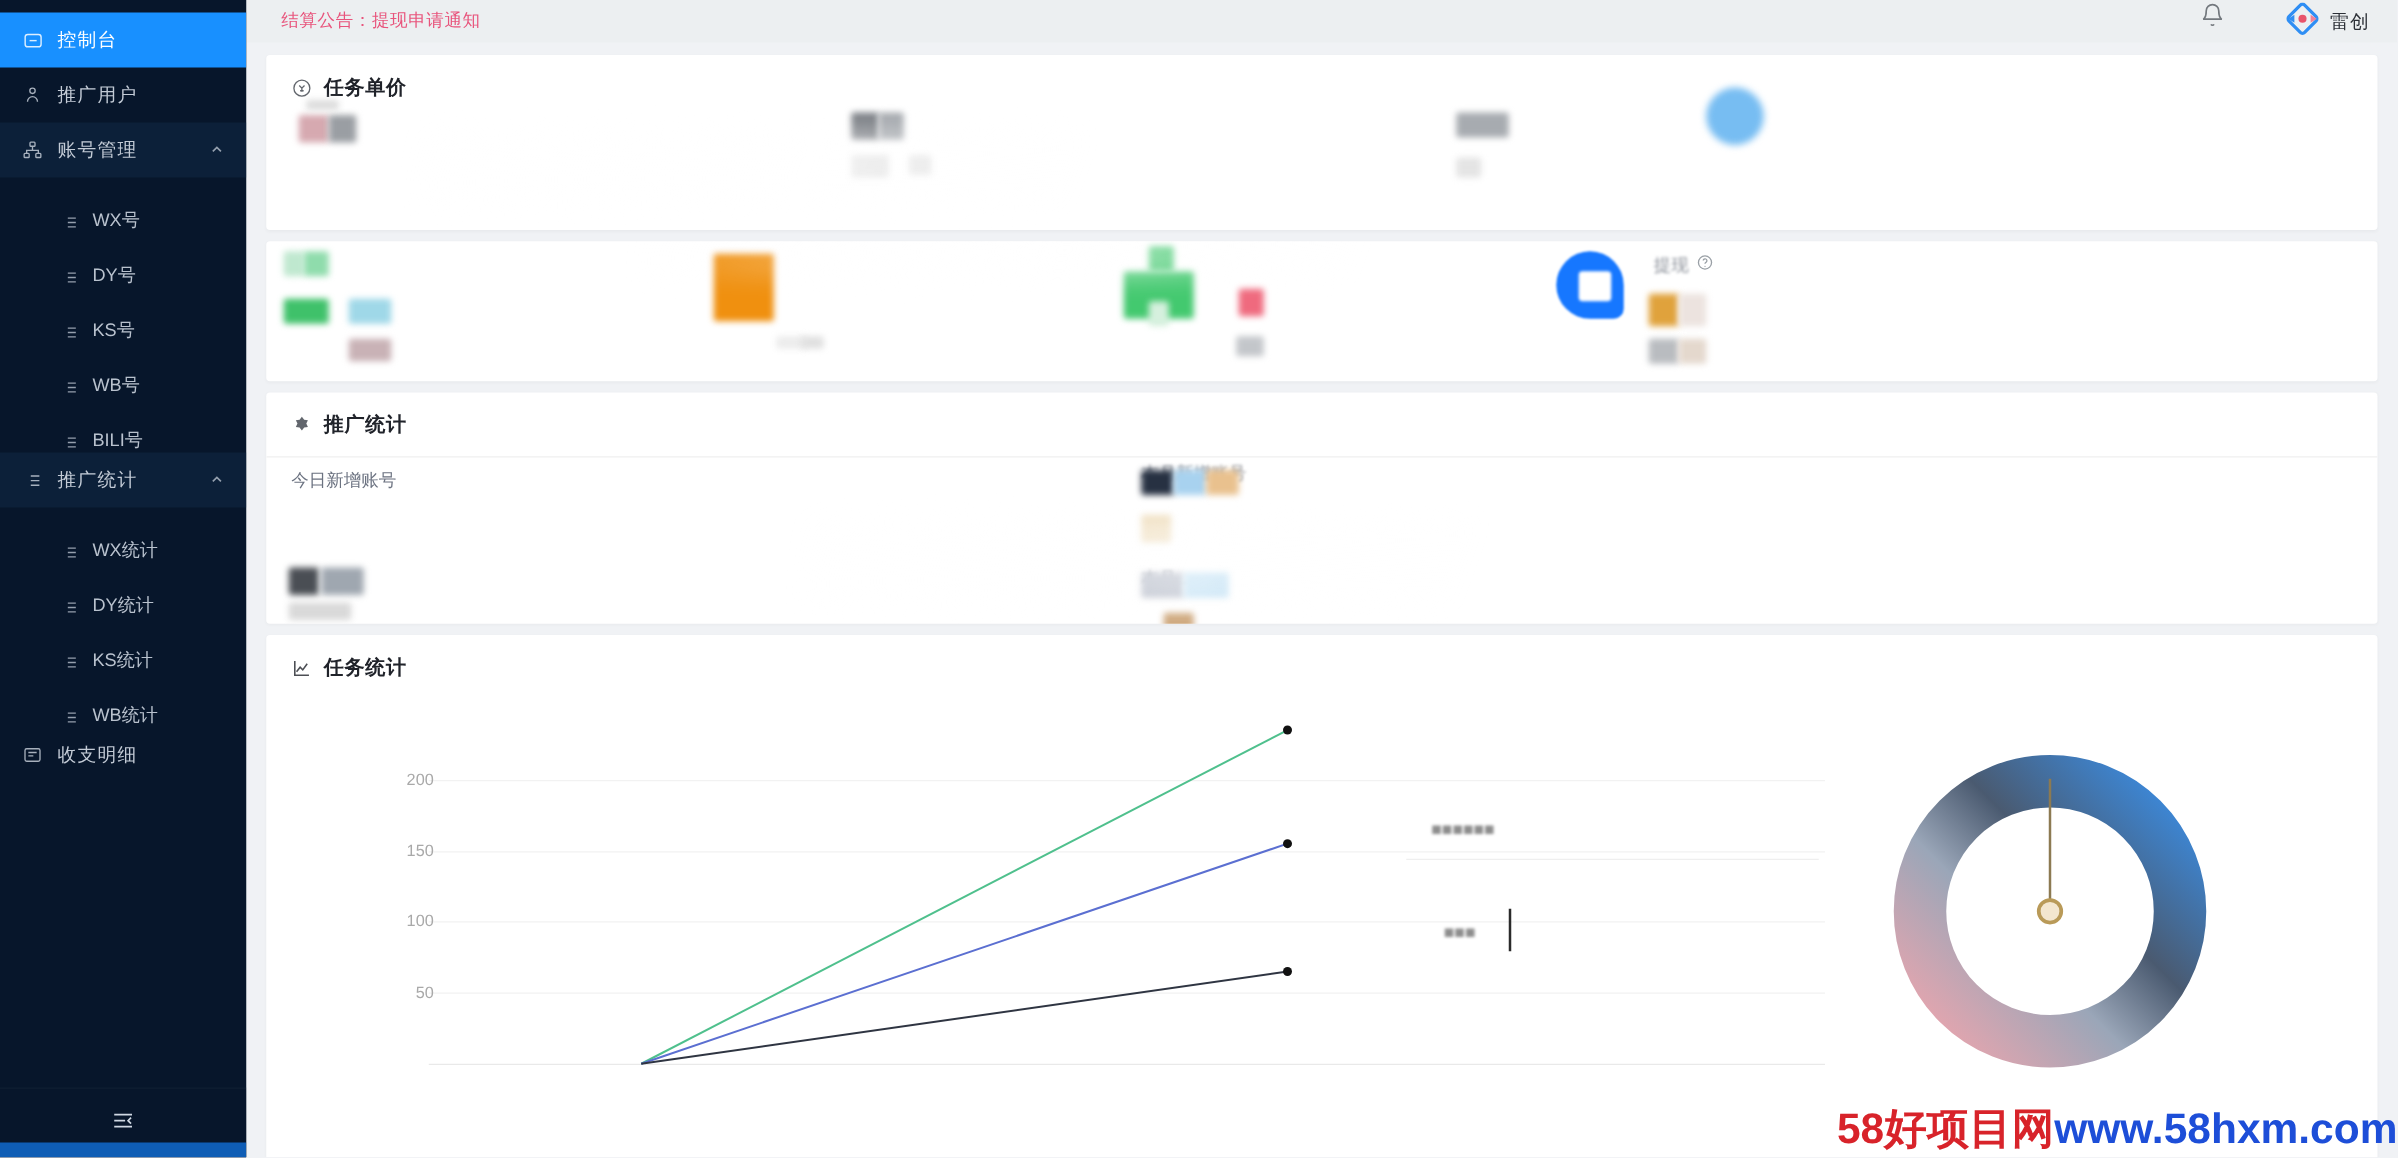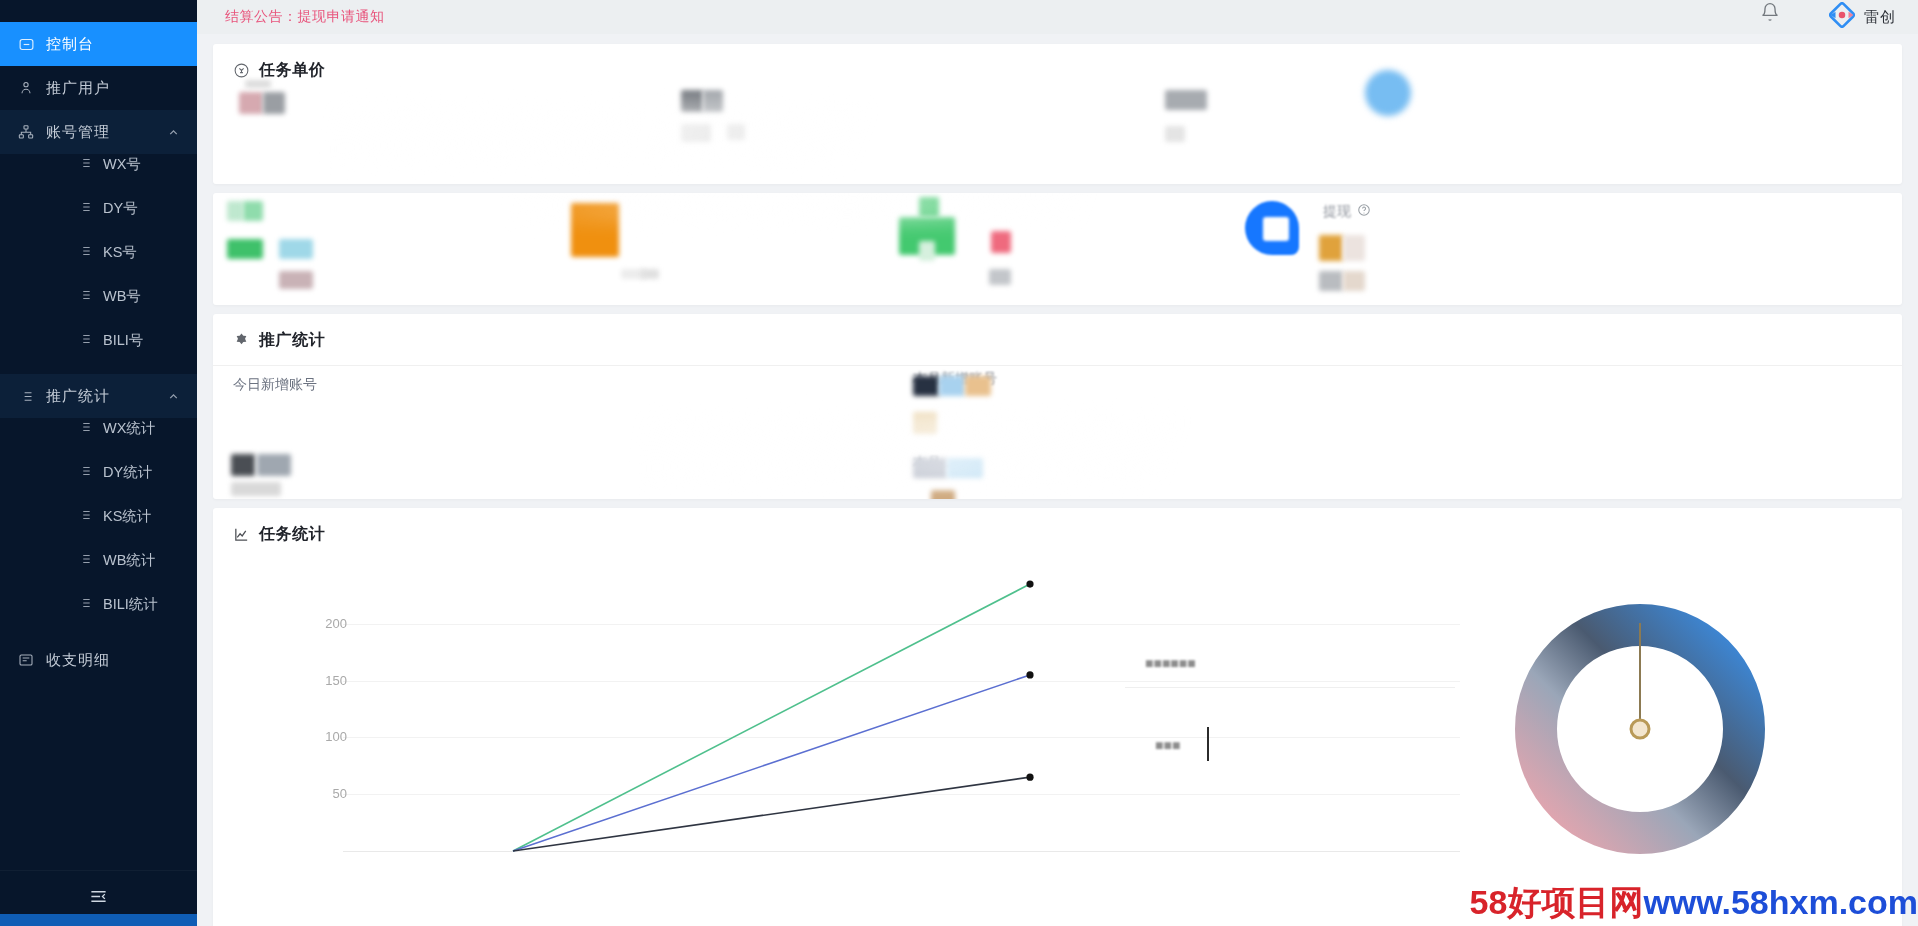--- a/index.html
+++ b/index.html
@@ -38,25 +38,24 @@
     width: 20px; height: 20px;
     margin-right: 10px;
     display: inline-flex; align-items: center; justify-content: center;
     opacity: .85; flex: 0 0 20px;
   }
   .sb-item .ico svg { display:block; }
   .sb-item .label { flex: 1 1 auto; white-space: nowrap; }
   .sb-item .caret { width: 14px; height: 14px; opacity:.75; }
   .sb-group-title { background: #0c2039; }
   .sb-sub {
-    display: flex; align-items: flex-start;
+    display: flex; align-items: flex-end;
     height: 44px; padding: 1px 16px 0 48px;
     color: #b9c2ce; font-size: 14.5px;
     cursor: pointer;
-    margin-left: 29px;
   }
   .sb-sub .ico { width: 16px; height: 16px; margin-right: 10px; opacity:.8; flex:0 0 16px;
                  display:inline-flex; align-items:center; justify-content:center;}
   .sb-collapse {
     position: absolute; left: 0; bottom: 0;
     width: 197px; height: 56px;
     display: flex; align-items: center; justify-content: center;
     background: #07162b;
     border-top: 1px solid rgba(255,255,255,.04);
     cursor: pointer;
@@ -152,21 +151,21 @@
   }
 </style>
 </head>
 <body>
 
 <div class="app">
 
   <nav class="sidebar">
     <div class="sb-scroll">
 
-      <div class="sb-item active" style="margin-top:22px;">
+      <div class="sb-item active" style="margin-top:10px;">
         <span class="ico">
           <svg width="17" height="17" viewBox="0 0 24 24" fill="none" stroke="currentColor" stroke-width="1.6">
             <rect x="3" y="5" width="18" height="14" rx="3"></rect>
               <path d="M8 12h8"></path>
           </svg>
         </span>
         <span class="label">控制台</span>
       </div>
 
 
@@ -276,28 +275,20 @@
         </span>
         <span>KS统计</span>
       </div>
       <div class="sb-sub">
         <span class="ico">
           <svg width="14" height="14" viewBox="0 0 24 24" fill="none" stroke="currentColor" stroke-width="1.8">
             <path d="M4 6h0.01M4 12h0.01M4 18h0.01M9 6h11M9 12h11M9 18h11"></path>
             </svg>
         </span>
         <span>WB统计</span>
-      </div>
-      <div class="sb-sub">
-        <span class="ico">
-          <svg width="14" height="14" viewBox="0 0 24 24" fill="none" stroke="currentColor" stroke-width="1.8">
-            <path d="M4 6h0.01M4 12h0.01M4 18h0.01M9 6h11M9 12h11M9 18h11"></path>
-            </svg>
-        </span>
-        <span>BILI统计</span>
       </div>
 
       <div class="sb-item">
         <span class="ico">
           <svg width="16" height="16" viewBox="0 0 24 24" fill="none" stroke="currentColor" stroke-width="1.6">
             <rect x="3" y="4.5" width="18" height="15" rx="2"></rect>
               <path d="M7 9h10M7 13h6"></path>
           </svg>
         </span>
         <span class="label">收支明细</span>

